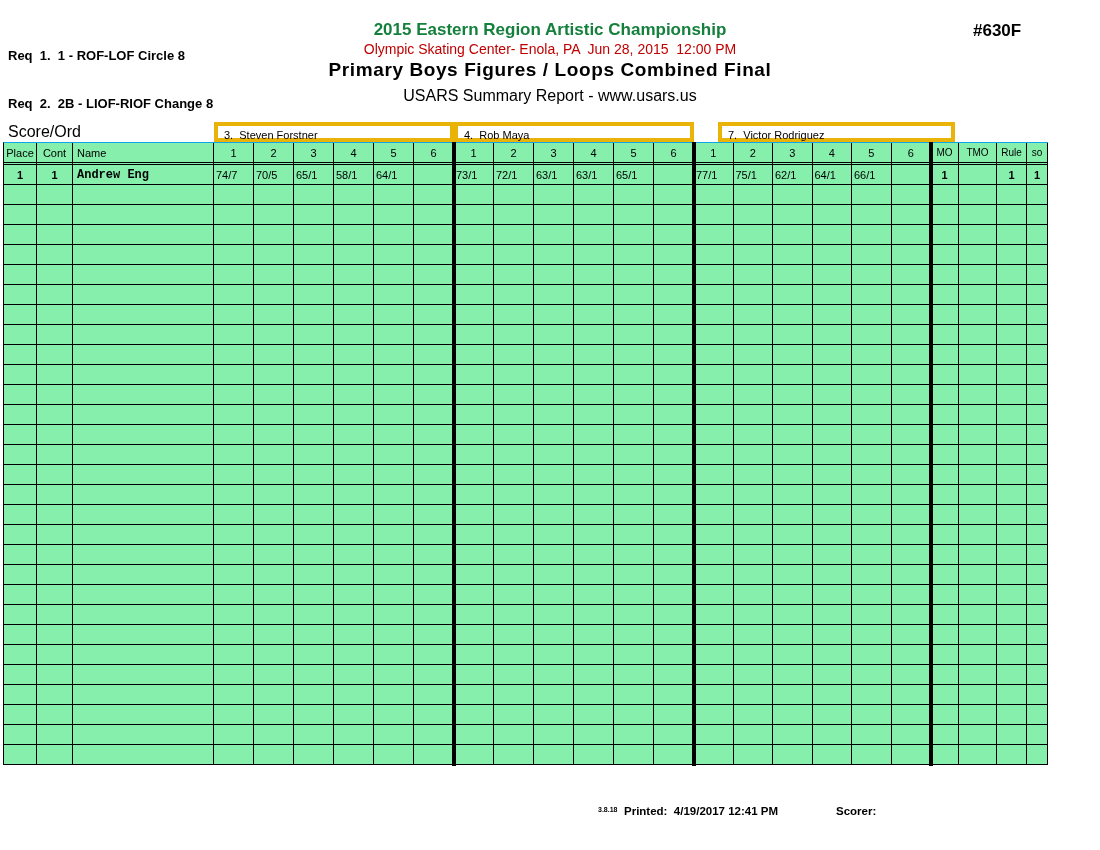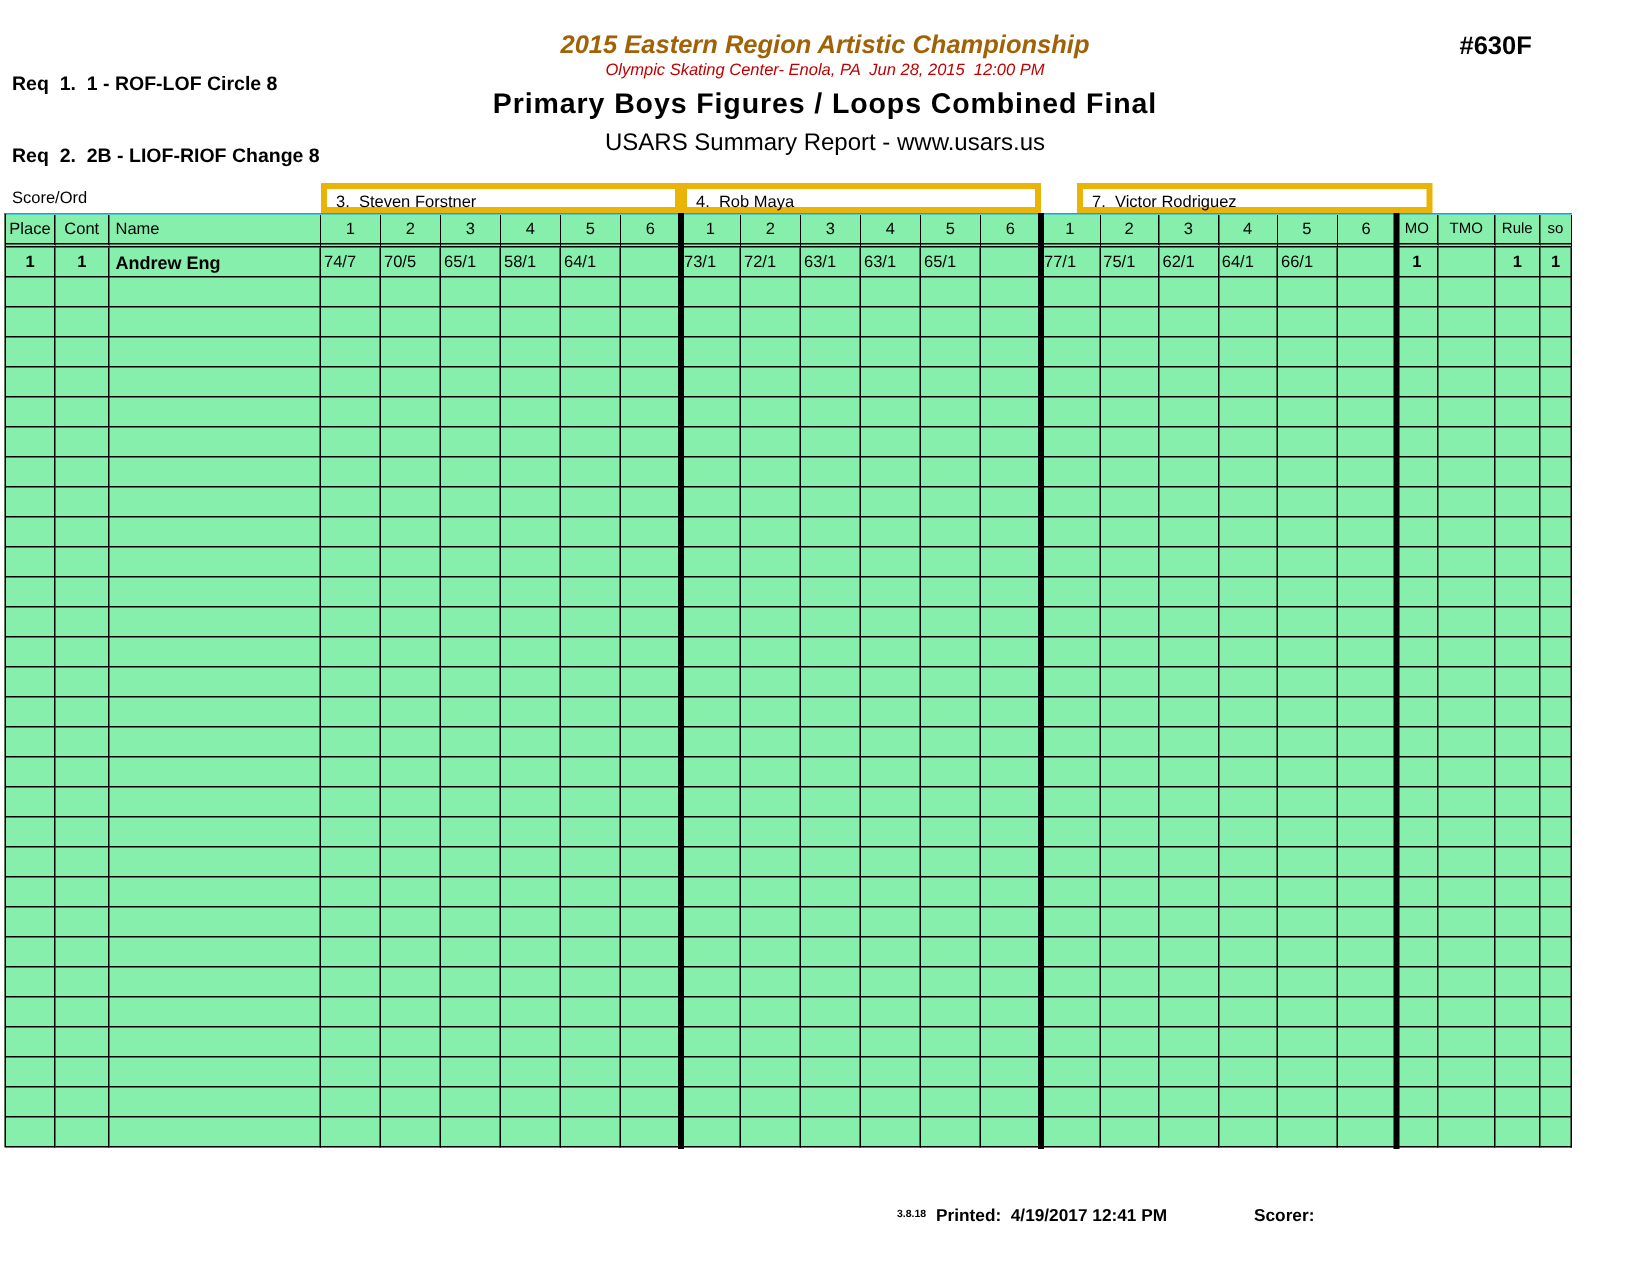--- a/index.html
+++ b/index.html
@@ -6,46 +6,46 @@
   body{font-family:"Liberation Sans","DejaVu Sans",sans-serif;color:#000;}
   .sheet{position:relative;width:1100px;height:850px;background:#fff;overflow:hidden;}
   .pre{white-space:pre;}
 
   
   .reqs{position:absolute;left:8px;top:16px;font-weight:bold;font-size:13px;line-height:16px;white-space:pre;}
 
   
   .titleblock{position:absolute;left:0;top:0;width:1100px;text-align:center;}
   .t1{position:absolute;left:0;width:100%;top:20px;font-size:17px;font-weight:bold;}
-  .t2{position:absolute;left:0;width:100%;top:41px;font-size:11px;font-style:italic;}
+  .t2{position:absolute;left:0;width:100%;top:41px;font-size:14px;}
   .t3{position:absolute;left:0;width:100%;top:59px;font-size:19px;font-weight:bold;letter-spacing:.6px;}
   .t4{position:absolute;left:0;width:100%;top:87px;font-size:16px;}
 
   .docnum{position:absolute;left:973px;top:21px;font-size:17px;font-weight:bold;}
 
   
   .table-wrap{position:absolute;left:3px;top:122px;width:1046px;}
-  .corner-label{position:absolute;left:5px;top:0;height:20px;line-height:20px;font-size:11px;text-align:center;}
+  .corner-label{position:absolute;left:5px;top:0;height:20px;line-height:20px;font-size:16px;text-align:center;}
   .judge-box{position:absolute;top:0;height:20px;border:4px solid #eab308;box-sizing:border-box;
              font-size:11px;line-height:18px;padding-left:6px;white-space:pre;background:#fff;}
   .jb1{left:211px;width:240px;}
   .jb2{left:451px;width:240px;}
   .jb3{left:691px;width:237px;margin-left:24px;}
 
   .grid{position:absolute;left:0;top:20px;display:grid;
         grid-template-columns:33px 36px 141px repeat(12,40px) repeat(6,39.5px) 28px 38px 30px 21px;
         grid-template-rows:22px repeat(30,20px);
         border-top:1px solid #0ea5e9;border-left:1px solid #000;background:#86efac;}
   .cell{border-right:1px solid #000;border-bottom:1px solid #000;box-sizing:border-box;
         font-size:11px;display:flex;align-items:center;justify-content:center;overflow:hidden;}
   .cell.head{border-bottom:3px double #000;}
   .cell.head.small{font-size:10px;}
   .cell.left{justify-content:flex-start;padding-left:4px;}
   .cell.bold{font-weight:bold;}
-  .cell.name{font-size:12px;}
+  .cell.name{font-size:12px;font-family:Liberation Mono, monospace;}
   .cell.score{padding-left:2px;}
 
   .vbar{position:absolute;top:20px;width:4px;height:624px;background:#000;}
   .vb1{left:449px;} .vb2{left:689px;} .vb3{left:926px;}
 
   
   .footer{position:absolute;left:0;top:805px;width:1100px;height:16px;}
   .version{position:absolute;left:598px;top:1px;font-size:7px;font-weight:bold;}
   .printed{position:absolute;left:624px;top:0;font-size:11.5px;font-weight:bold;white-space:pre;}
   .scorer{position:absolute;left:836px;top:0;font-size:11.5px;font-weight:bold;}
@@ -57,21 +57,21 @@
 
   <div class="reqs">
     <div>Req  1.  1 - ROF-LOF Circle 8</div>
     <div>Req  2.  2B - LIOF-RIOF Change 8</div>
     <div>Req  3.  7A - ROF-LOF 3s</div>
     <div>Req  4.  14B - LOF-ROF Loop</div>
     <div>Req  5.  130A - ROIF-LIOF Serp. Lp Circ</div>
   </div>
 
   <div class="titleblock">
-    <div class="t1" style="color: #a16207; font-style: italic;">2015 Eastern Region Artistic Championship</div>
+    <div class="t1" style="color: #15803d;">2015 Eastern Region Artistic Championship</div>
     <div class="t2 pre" style="color: rgb(192, 0, 0);">Olympic Skating Center- Enola, PA  Jun 28, 2015  12:00 PM</div>
     <div class="t3">Primary Boys Figures / Loops Combined Final</div>
     <div class="t4">USARS Summary Report - www.usars.us</div>
   </div>
 
   <div class="docnum">#630F</div>
 
   <div class="table-wrap">
     <div class="corner-label">Score/Ord</div>
     <div class="judge-box jb1">3.  Steven Forstner</div>

